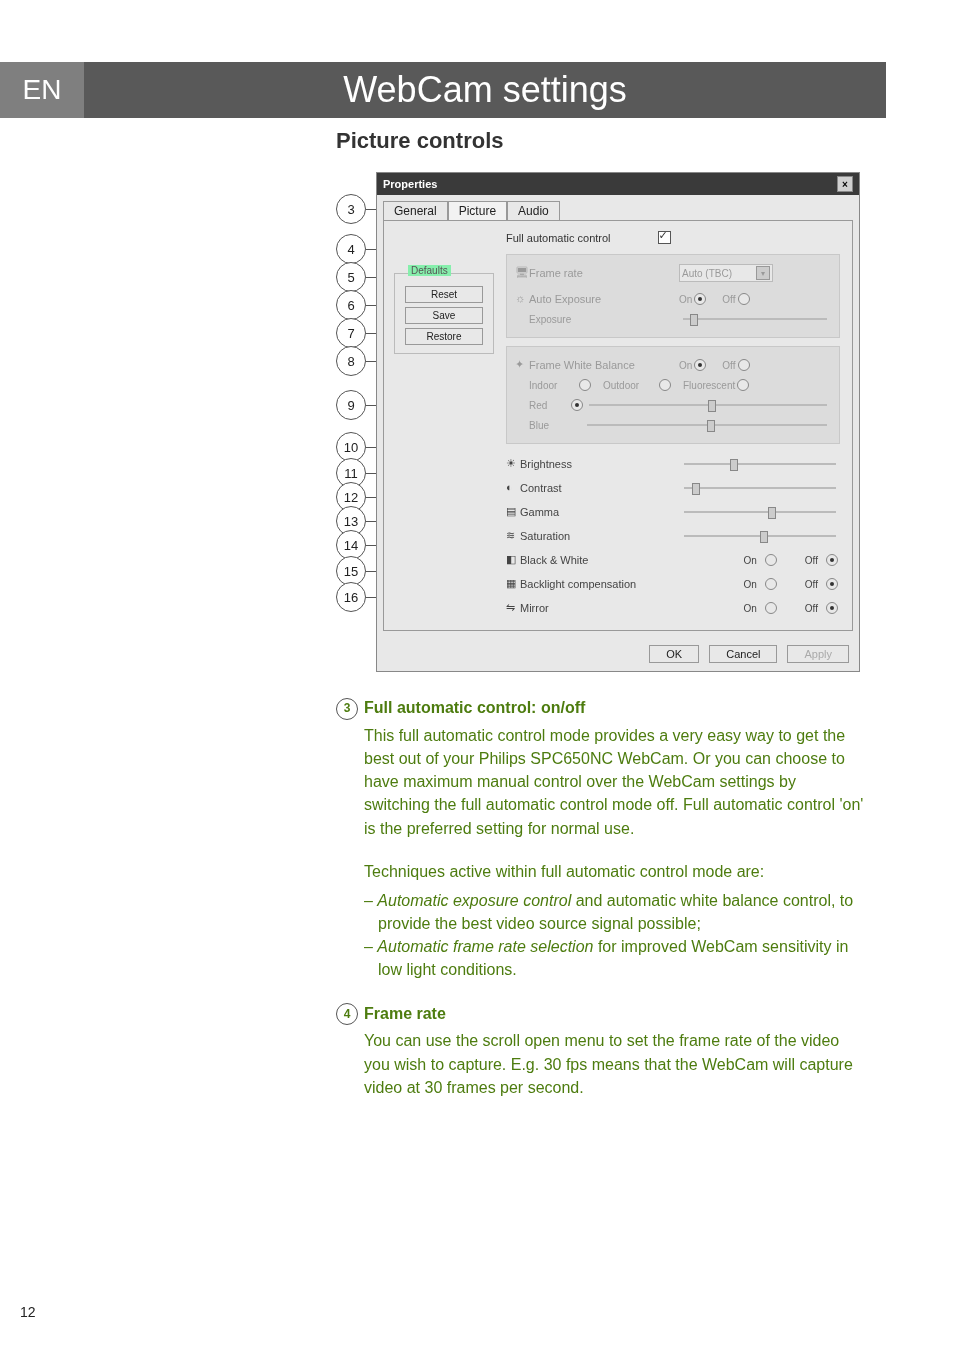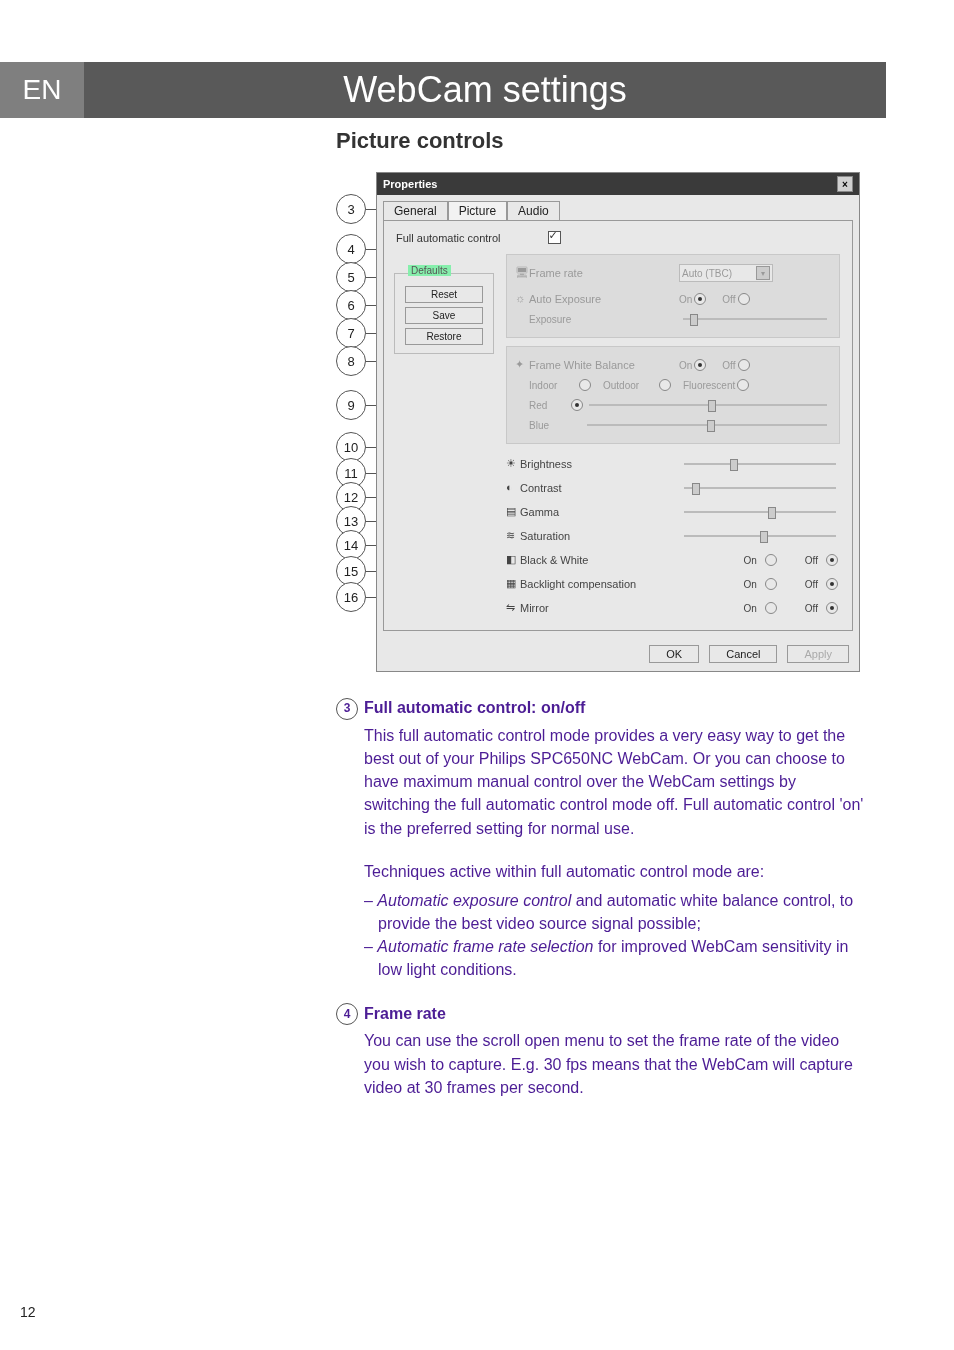--- a/index.html
+++ b/index.html
@@ -14,21 +14,21 @@
   .co{position:absolute;display:flex;align-items:center;}
   .co .bubble{width:28px;height:28px;border:1px solid #555;border-radius:16px;display:flex;align-items:center;justify-content:center;font-size:13px;background:#fff;}
   .co .line{height:1px;background:#555;}
   .dlg{position:absolute;left:40px;top:0;width:482px;border:1px solid #888;background:#e8e8e8;font-family:Tahoma,Arial,sans-serif;}
   .dlg-title{background:#3a3a3a;color:#fff;font-size:11px;font-weight:bold;padding:3px 6px;display:flex;justify-content:space-between;align-items:center;}
   .close-x{background:#d0d0d0;color:#000;width:14px;height:14px;display:flex;align-items:center;justify-content:center;font-size:10px;border:1px solid #888;}
   .tabs{display:flex;padding:6px 12px 0 6px;font-size:12px;}
   .tab{border:1px solid #999;border-bottom:none;background:#e8e8e8;padding:2px 10px;margin-right:0;}
   .tab.active{background:#f2f2f2;position:relative;z-index:2;}
   .tabbody{border:1px solid #999;margin:0 6px 6px 6px;background:#e8e8e8;padding:10px 12px 10px 12px;position:relative;}
-  .full-auto{display:flex;align-items:center;justify-content:flex-start;color:#333;font-size:11px;margin-bottom:10px;gap:41px;}
+  .full-auto{display:flex;align-items:center;justify-content:flex-start;color:#333;font-size:11px;margin-left:110px;margin-bottom:10px;gap:41px;}
   .chk{width:11px;height:11px;border:1px solid #555;background:#fff;display:inline-block;margin-left:6px;position:relative;}
   .chk.checked::after{content:"✓";position:absolute;left:0;top:-3px;font-size:11px;}
   .grey-panel{border:1px solid #c8c8c8;background:#dcdcdc;color:#9a9a9a;padding:8px 8px 8px 8px;margin-bottom:8px;}
   .row{display:flex;align-items:center;font-size:11px;min-height:20px;}
   .row .lab{width:150px;}
   .dd{border:1px solid #bbb;background:#e8e8e8;width:88px;height:16px;display:flex;align-items:center;justify-content:space-between;padding:0 2px;font-size:10px;}
   .dd .arrow{width:12px;height:12px;background:#ccc;border:1px solid #999;display:flex;align-items:center;justify-content:center;font-size:8px;}
   .radio{width:10px;height:10px;border:1px solid #888;border-radius:50%;display:inline-block;background:#e8e8e8;margin:0 2px;vertical-align:middle;}
   .radio.sel::after{content:"";display:block;width:4px;height:4px;background:#333;border-radius:50%;margin:3px;}
   .tiny{font-size:10px;color:#9a9a9a;}
@@ -38,21 +38,21 @@
   .lower .lab2{width:160px;}
   .onoff{display:flex;align-items:center;gap:6px;margin-left:auto;font-size:10px;}
   .btnrow{display:flex;justify-content:flex-end;gap:10px;padding:8px 10px;}
   .btn{border:1px solid #999;background:#e8e8e8;font-size:11px;padding:2px 16px;}
   .btn.disabled{color:#aaa;}
   .defaults-group{position:absolute;left:10px;top:52px;width:100px;}
   .defaults-group .legend{font-size:10px;color:#555;position:absolute;top:-8px;left:14px;background:#86efac;padding:0 3px;}
   .defaults-group .box{border:1px solid #bbb;padding:12px 10px 8px 10px;display:flex;flex-direction:column;gap:4px;}
   .defaults-group .dbtn{border:1px solid #999;background:#e8e8e8;font-size:10px;padding:2px 0;text-align:center;}
   .ic{width:14px;height:14px;display:inline-block;}
-  .body-text{position:absolute;left:336px;top:696px;right:88px;font-size:16px;line-height:1.45;font-family:"Gill Sans","Gill Sans MT",Arial,sans-serif;color:#4c1d95;}
+  .body-text{position:absolute;left:336px;top:696px;right:88px;font-size:16px;line-height:1.45;font-family:"Gill Sans","Gill Sans MT",Arial,sans-serif;color:#4d7c0f;}
   .item-num{display:inline-flex;width:20px;height:20px;border:1px solid #555;border-radius:50%;align-items:center;justify-content:center;font-size:12px;margin-right:6px;vertical-align:middle;}
   .bt-head{font-weight:bold;margin-bottom:4px;}
   .bt-block{margin-left:28px;margin-bottom:20px;}
   .bt-list{margin:6px 0 0 0;}
   .bt-list div{text-indent:-14px;padding-left:14px;}
   em.it{font-style:italic;}
 </style>
 </head>
 <body>
 

